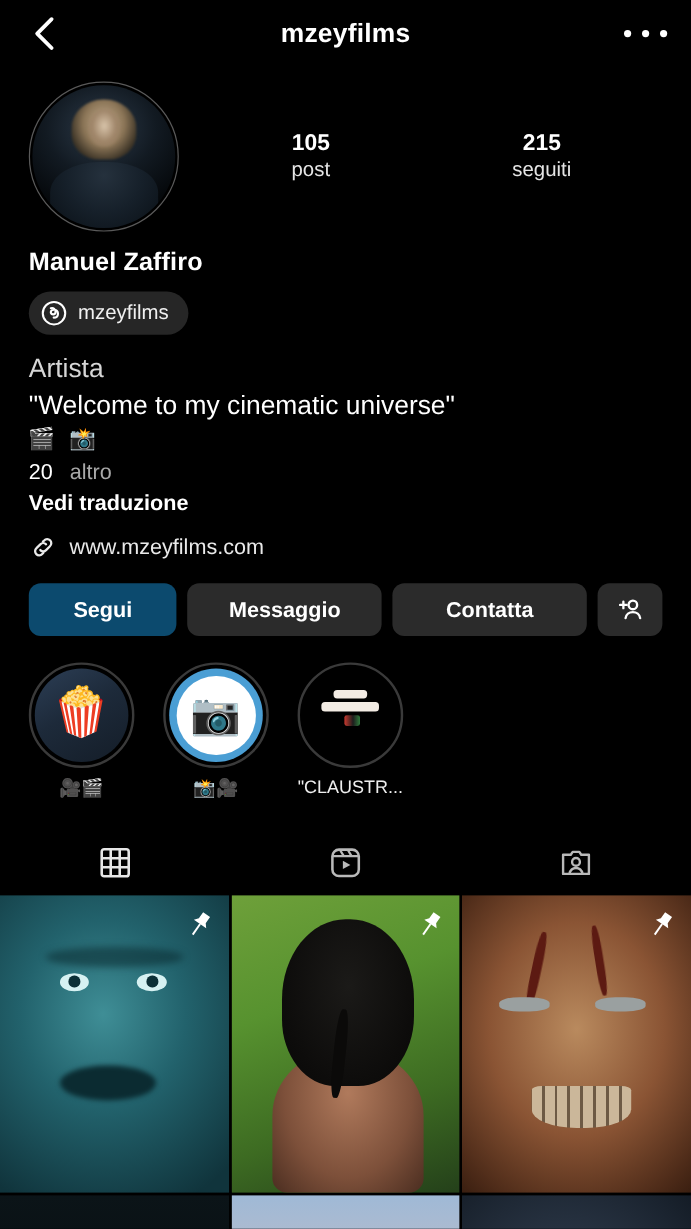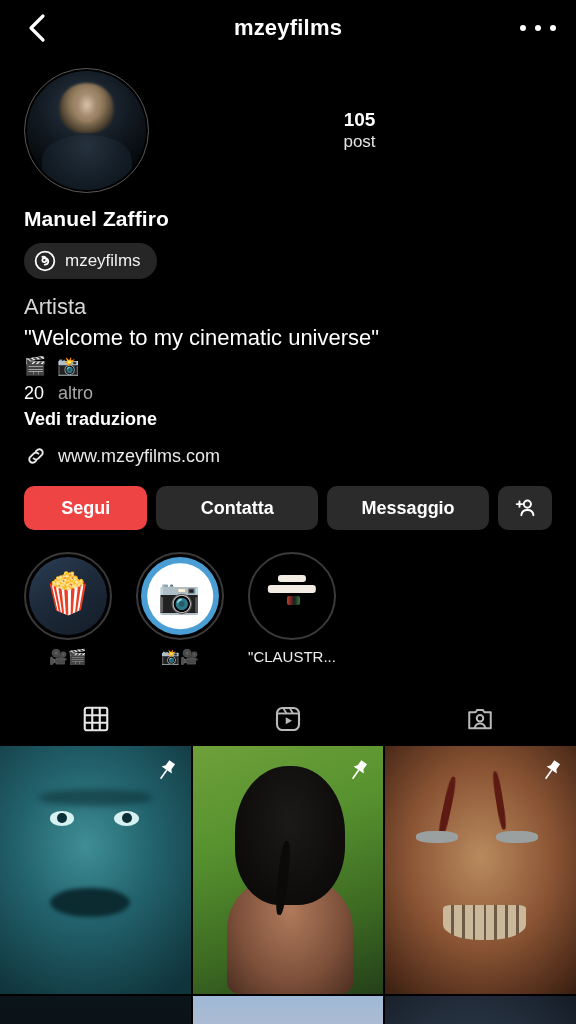--- a/index.html
+++ b/index.html
@@ -78,21 +78,21 @@
   .see-trans { font-size: 18px; font-weight: 700; margin-top: 2px; }
   .link-row { display: flex; align-items: center; gap: 10px; margin-top: 14px; cursor: pointer; }
   .link-row .url { font-size: 18px; color: #e9e9e9; }
 
   
   .actions { display: flex; gap: 9px; padding: 18px 24px 0 24px; }
   .btn {
     height: 44px; border-radius: 10px; display: flex; align-items: center; justify-content: center;
     font-size: 18px; font-weight: 700; cursor: pointer; color: #fff;
   }
-  .btn-follow { background: #ef4444; flex: 1.03; }
+  .btn-follow { background: #0c4a6e; flex: 1.03; }
   .btn-grey { background: #2b2b2b; flex: 1.35; }
   .btn-icon { background: #2b2b2b; width: 54px; flex: none; }
 
   
   .highlights { display: flex; gap: 24px; padding: 22px 24px 0 24px; }
   .hl { width: 88px; cursor: pointer; }
   .hl-ring {
     width: 88px; height: 88px; border-radius: 50%;
     border: 2px solid #3a3a3a; padding: 3px;
   }
@@ -197,20 +197,24 @@
         <div class="av-hair"></div>
         <div class="av-face"></div>
         <div class="av-body"></div>
       </div>
     </div>
     <div class="stats">
       <div class="stat">
         <div class="stat-num">105</div>
         <div class="stat-lbl">post</div>
       </div>
+      <div class="stat">
+        <div class="stat-num">215</div>
+        <div class="stat-lbl">seguiti</div>
+      </div>
     </div>
   </div>
 
   <div class="bio">
     <div class="full-name">Manuel Zaffiro</div>
 
     <div class="threads-chip">
       <svg width="22" height="22" viewBox="0 0 24 24">
         <circle cx="12" cy="12" r="10.2" fill="none" stroke="#fff" stroke-width="1.9"></circle>
         <path d="M15.6 12.4c0-2.2-1.5-3.5-3.5-3.5-1.7 0-3 .9-3 2.3 0 1.2 1 1.9 2.2 1.9 1.3 0 2.1-.8 2.1-2.2 0-2.6-1.9-4.2-4.3-3.4" fill="none" stroke="#fff" stroke-width="1.9" stroke-linecap="round"></path>
@@ -231,22 +235,22 @@
       <svg width="24" height="24" viewBox="0 0 24 24">
         <path d="M9.6 14.4a3.4 3.4 0 0 0 4.8 0l3.2-3.2a3.4 3.4 0 1 0-4.8-4.8l-1 1" fill="none" stroke="#e9e9e9" stroke-width="1.9" stroke-linecap="round"></path>
         <path d="M14.4 9.6a3.4 3.4 0 0 0-4.8 0l-3.2 3.2a3.4 3.4 0 1 0 4.8 4.8l1-1" fill="none" stroke="#e9e9e9" stroke-width="1.9" stroke-linecap="round"></path>
       </svg>
       <span class="url">www.mzeyfilms.com</span>
     </div>
   </div>
 
   <div class="actions">
     <div class="btn btn-follow">Segui</div>
+    <div class="btn btn-grey">Messaggio</div>
     <div class="btn btn-grey">Contatta</div>
-    <div class="btn btn-grey">Messaggio</div>
     <div class="btn btn-icon">
       <svg width="26" height="26" viewBox="0 0 24 24">
         <circle cx="14.2" cy="8.4" r="3.3" fill="none" stroke="#fff" stroke-width="1.8"></circle>
         <path d="M8.6 18.6c.4-3 2.8-4.7 5.6-4.7s5.2 1.7 5.6 4.7" fill="none" stroke="#fff" stroke-width="1.8" stroke-linecap="round"></path>
         <path d="M4.4 8.4h5M6.9 5.9v5" stroke="#fff" stroke-width="1.8" stroke-linecap="round"></path>
       </svg>
     </div>
   </div>
 
   <div class="highlights">

